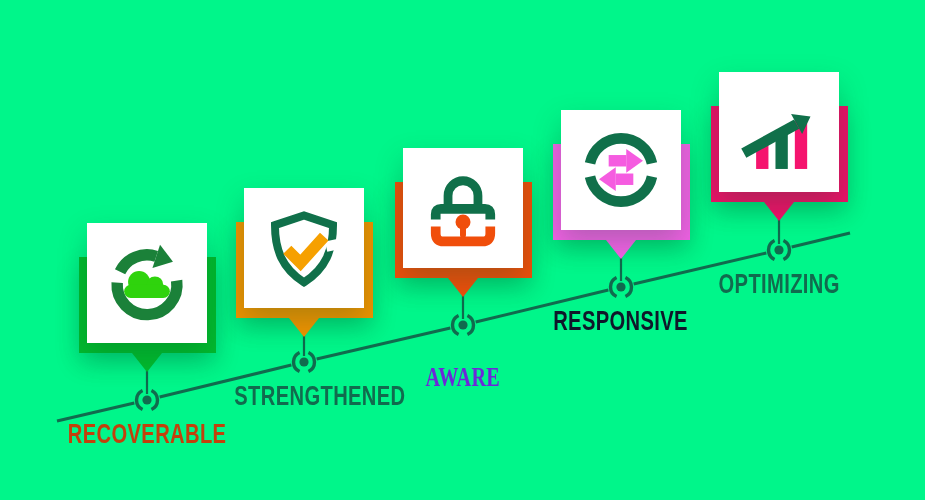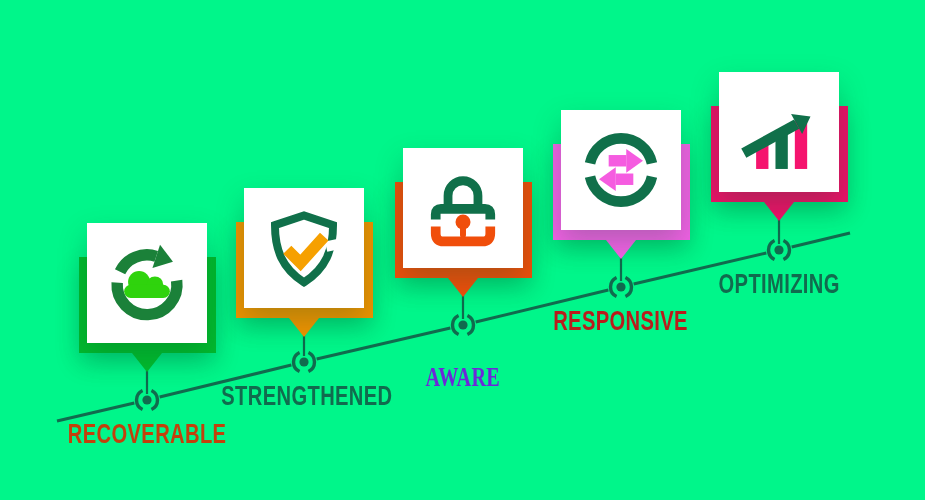--- a/index.html
+++ b/index.html
@@ -95,21 +95,21 @@
 
   <div class="stage-backing" style="left: 235.5px; top: 222px; width: 137px; height: 96px; background: rgb(240, 146, 0);"></div>
   <div class="stage-pointer" style="left: 289px; top: 318px; border-top-color: rgb(240, 146, 0);"></div>
   <div class="stage-card" style="left: 244px; top: 188px;">
         <svg viewBox="0 0 100 100">
     <path d="M 17 24 L 50 13 L 83 24 C 83 52 75 73 50 89 C 25 73 17 52 17 24 Z" stroke="#10704A" stroke-width="9" fill="none"></path>
     <rect x="75" y="41" width="14" height="12" fill="#ffffff" transform="rotate(-12 82 47)"></rect>
     <polyline points="31,52 46,67 73,37" stroke="#F6A000" stroke-width="13" fill="none"></polyline>
         </svg>
       </div>
-  <div class="stage-label" style="left: 187px; top: 382px; color: rgb(17, 107, 78);"><span>STRENGTHENED</span></div>
+  <div class="stage-label" style="left: 200px; top: 382px; color: rgb(17, 107, 78);"><span>STRENGTHENED</span></div>
 
   <div class="stage-backing" style="left: 394.5px; top: 182px; width: 137px; height: 96px; background: rgb(239, 78, 11);"></div>
   <div class="stage-pointer" style="left: 448px; top: 278px; border-top-color: rgb(239, 78, 11);"></div>
   <div class="stage-card" style="left: 403px; top: 148px;">
         <svg viewBox="0 0 100 100">
     <path d="M 33 50 L 33 36 A 17 17 0 0 1 67 36 L 67 50" stroke="#10704A" stroke-width="10" fill="none"></path>
     <path d="M 19 63 L 19 57 Q 19 51 25 51 L 75 51 Q 81 51 81 57 L 81 63" stroke="#10704A" stroke-width="11" fill="none"></path>
     <path d="M 19 71 L 19 79 Q 19 88 28 88 L 72 88 Q 81 88 81 79 L 81 71" stroke="#F04E0B" stroke-width="11" fill="none"></path>
     <circle cx="50" cy="66" r="8.5" fill="#F04E0B"></circle>
     <rect x="46.6" y="69" width="6.8" height="15" rx="3.4" fill="#F04E0B"></rect>
@@ -122,21 +122,21 @@
   <div class="stage-card" style="left: 561px; top: 110px;">
         <svg viewBox="0 0 100 100">
     <path d="M 14.8 42.5 A 36 36 0 0 1 85.2 42.5" stroke="#10704A" stroke-width="12" fill="none"></path>
     <path d="M 85.2 57.5 A 36 36 0 0 1 14.8 57.5" stroke="#10704A" stroke-width="12" fill="none"></path>
     <rect x="36" y="33" width="20" height="13" fill="#F55CE0"></rect>
     <polygon points="56,26 75,39.5 56,53" fill="#F55CE0"></polygon>
     <rect x="44" y="54" width="20" height="13" fill="#F55CE0"></rect>
     <polygon points="44,47 25,60.5 44,74" fill="#F55CE0"></polygon>
         </svg>
       </div>
-  <div class="stage-label" style="left: 501px; top: 307px; color: #b91c1c;"><span>RESPONSIVE</span></div>
+  <div class="stage-label" style="left: 501px; top: 307px; color: #0f172a;"><span>RESPONSIVE</span></div>
 
   <div class="stage-backing" style="left: 710.5px; top: 106px; width: 137px; height: 96px; background: rgb(236, 17, 104);"></div>
   <div class="stage-pointer" style="left: 764px; top: 202px; border-top-color: rgb(236, 17, 104);"></div>
   <div class="stage-card" style="left: 719px; top: 72px;">
         <svg viewBox="0 0 100 100">
     <rect x="24" y="62" width="14" height="30" fill="#F5146E"></rect>
     <rect x="46" y="51" width="14" height="41" fill="#10704A"></rect>
     <rect x="68" y="35" width="14" height="57" fill="#F5146E"></rect>
     <path d="M 10 74 L 70 41" stroke="#10704A" stroke-width="12" fill="none"></path>
     <polygon points="85.8,32.3 76.3,52.4 63.7,29.6" fill="#10704A"></polygon>

